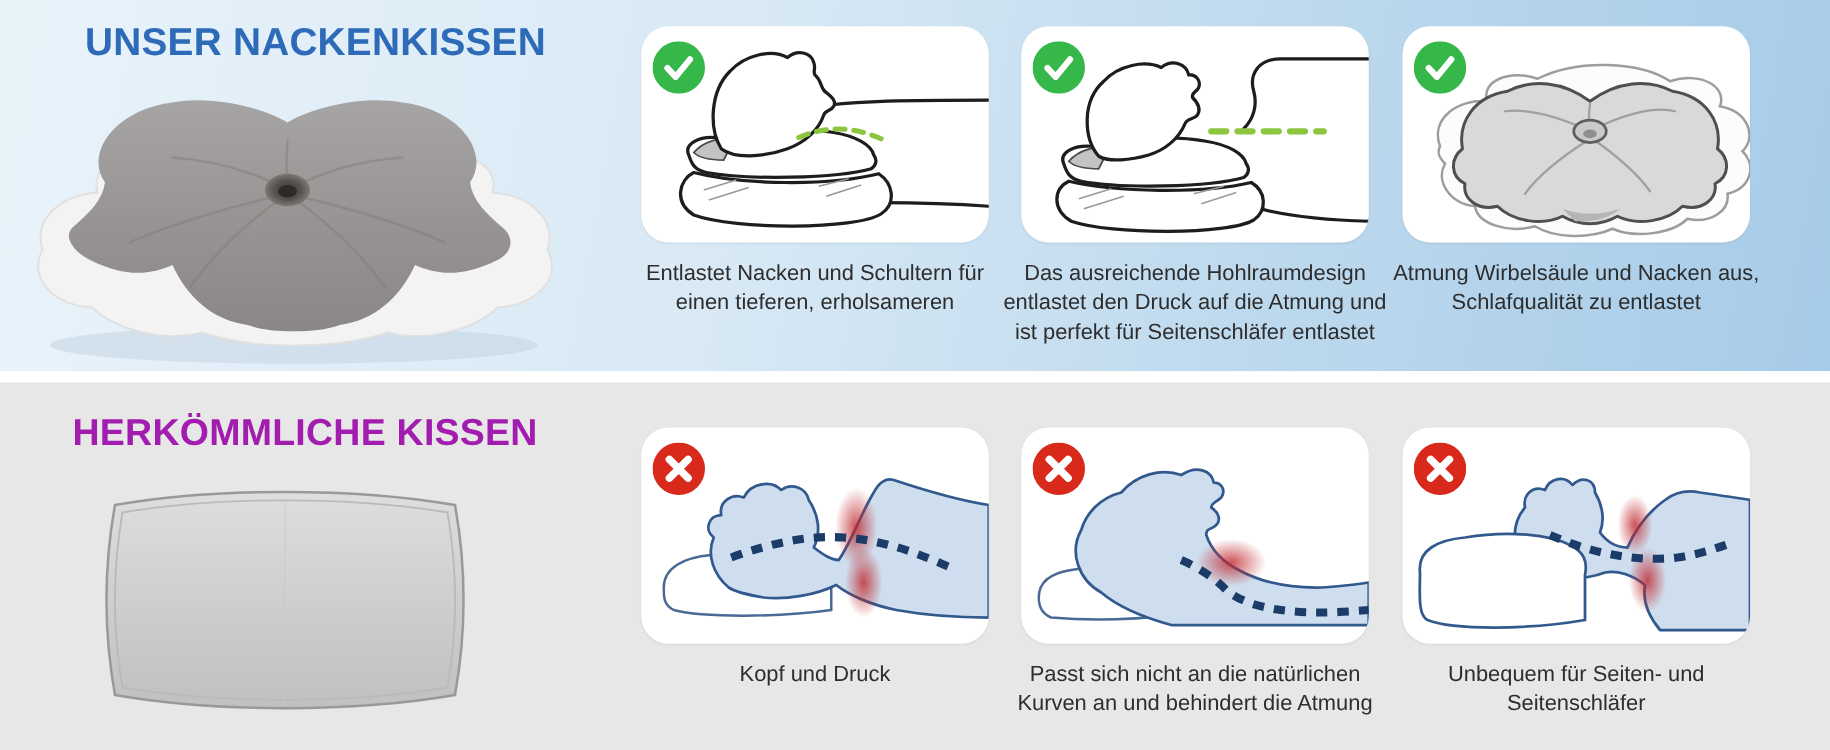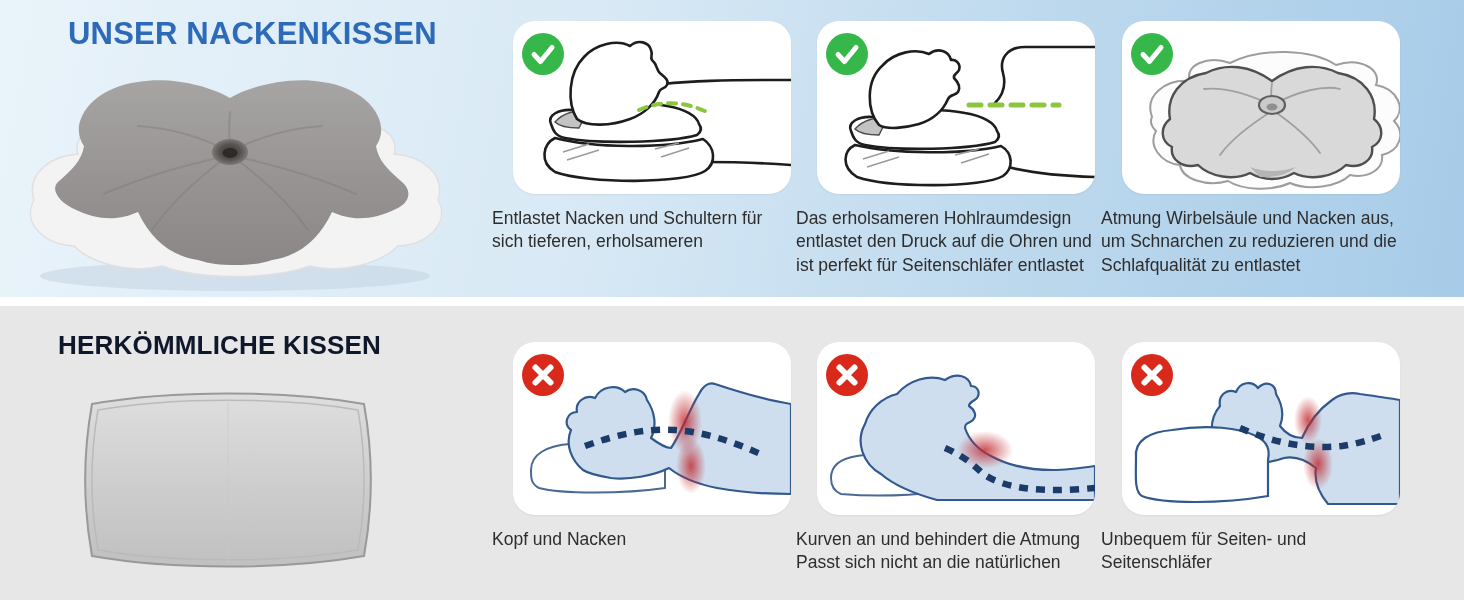--- a/index.html
+++ b/index.html
@@ -4,31 +4,31 @@
 <style>
   html,body{margin:0;padding:0;background:#fff;}
   .canvas{position:relative;width:1464px;height:600px;background:#ffffff;overflow:hidden;
           font-family:"Liberation Sans", sans-serif;}
   .sec{position:absolute;left:0;width:1464px;padding-left:20px;}
   .top-sec{top:0;height:297px;background:linear-gradient(100deg,#e9f3fa 0%,#d8e9f5 40%,#bcd8ed 70%,#a6cbe8 100%);}
   .bottom-sec{top:306px;height:294px;background:#e7e7e7;}
   .divider{position:absolute;top:297px;left:0;width:1464px;height:9px;background:#ffffff;}
   .title{position:absolute;margin:0;font-weight:bold;letter-spacing:.2px;white-space:nowrap;}
   .title-blue{left:68px;top:16px;font-size:31px;color:#2d6ab8;}
-  .title-gray{left:58px;top:24px;font-size:26px;color:#0f172a;}
+  .title-gray{left:58px;top:24px;font-size:30px;color:#a21caf;}
   .hero{position:absolute;left:20px;top:52px;width:430px;height:245px;}
   .flat-pillow{position:absolute;left:72px;top:72px;width:312px;height:202px;}
   .card{position:absolute;width:278px;height:173px;background:#ffffff;border-radius:22px;
         box-shadow:0 1px 2px rgba(0,0,0,.06);}
   .top-sec .card{top:21px;}
   .bottom-sec .card{top:36px;}
   .c1{left:513px;} .c2{left:817px;} .c3{left:1122px;}
   .card svg.art{position:absolute;left:0;top:0;width:278px;height:173px;border-radius:22px;}
   .badge{position:absolute;left:9px;top:12px;width:42px;height:42px;z-index:3;}
-  .cap{position:absolute;width:320px;font-size:17.5px;line-height:1.33;
+  .cap{position:absolute;width:320px;text-align:center;font-size:17.5px;line-height:1.33;
        color:#2d2d2d;}
   .top-sec .cap{top:207px;}
   .bottom-sec .cap{top:222px;}
   .p1{left:492px;} .p2{left:796px;} .p3{left:1101px;}
 </style>
 </head>
 <body>
 
 <div class="canvas">
 
@@ -83,21 +83,21 @@
       </svg>
       <span class="badge">
         <svg viewBox="0 0 42 42" width="42" height="42">
           <circle cx="21" cy="21" r="21" fill="#35b74a"></circle>
           <path d="M12 21.5 L18.5 28.5 L30 14.5" fill="none" stroke="#ffffff" stroke-width="5" stroke-linecap="round" stroke-linejoin="round"></path>
         </svg>
       </span>
     </div>
     <div class="cap p1">
       <div>Entlastet Nacken und Schultern für</div>
-      <div>sich tieferen, erholsameren</div>
+      <div>einen tieferen, erholsameren</div>
     </div>
 
     <div class="card c2">
       <svg class="art" viewBox="0 0 278 173">
         <g stroke="#1d1d1d" stroke-width="2.6" fill="none" stroke-linecap="round" stroke-linejoin="round">
           <path d="M278 26 L208 26 C190 26 182 38 186 52 C189 63 186 74 178 82"></path>
           <path d="M184 144 C210 152 243 155 278 156"></path>
           <path d="M34 110 C30 101 42 95 56 96 C88 89 122 87 148 92 C166 95 178 102 180 110 C183 114 182 118 178 121 C150 129 80 130 48 124 C38 122 36 116 34 110 Z" fill="#ffffff"></path>
           <path d="M38 124 C26 130 24 146 40 156 C72 167 166 167 186 155 C197 147 196 132 184 125 C146 134 76 133 38 124 Z" fill="#ffffff"></path>
         </g>
@@ -109,22 +109,22 @@
         <path d="M152 84 L242 84" fill="none" stroke="#8cc63f" stroke-width="5" stroke-dasharray="12 9" stroke-linecap="round"></path>
       </svg>
       <span class="badge">
         <svg viewBox="0 0 42 42" width="42" height="42">
           <circle cx="21" cy="21" r="21" fill="#35b74a"></circle>
           <path d="M12 21.5 L18.5 28.5 L30 14.5" fill="none" stroke="#ffffff" stroke-width="5" stroke-linecap="round" stroke-linejoin="round"></path>
         </svg>
       </span>
     </div>
     <div class="cap p2">
-      <div>Das erholsameren Hohlraumdesign</div>
-      <div>entlastet den Druck auf die Ohren und</div>
+      <div>Das ausreichende Hohlraumdesign</div>
+      <div>entlastet den Druck auf die Atmung und</div>
       <div>ist perfekt für Seitenschläfer entlastet</div>
     </div>
 
     <div class="card c3">
       <svg class="art" viewBox="0 0 278 173">
         <path d="M30 96 C22 74 44 58 68 60 C62 44 86 34 108 42 C140 26 190 28 214 44 C238 36 260 48 254 64 C276 68 284 88 272 100 C284 112 278 130 260 134 C262 148 246 158 228 154 C216 166 186 170 168 162 C150 170 122 170 106 160 C84 166 60 158 58 144 C38 142 26 124 34 110 C28 104 28 100 30 96 Z" fill="#fcfcfc" stroke="#9d9d9d" stroke-width="2"></path>
         <path d="M48 98 C44 76 58 56 84 52 C104 42 128 44 150 60 C172 44 196 42 216 52 C242 56 256 76 252 98 C262 106 262 120 250 126 C252 138 240 148 224 144 C212 156 188 160 172 152 C158 160 142 160 128 152 C112 160 88 156 76 144 C60 148 48 138 50 126 C38 120 38 106 48 98 Z" fill="#d9d9d9" stroke="#4f4f4f" stroke-width="2.4" stroke-linejoin="round"></path>
         <g stroke="#a0a0a0" stroke-width="1.8" fill="none" stroke-linecap="round">
           <path d="M150 84 C124 72 100 66 82 68"></path>
           <path d="M150 84 C176 70 202 64 218 68"></path>
@@ -138,21 +138,20 @@
       </svg>
       <span class="badge">
         <svg viewBox="0 0 42 42" width="42" height="42">
           <circle cx="21" cy="21" r="21" fill="#35b74a"></circle>
           <path d="M12 21.5 L18.5 28.5 L30 14.5" fill="none" stroke="#ffffff" stroke-width="5" stroke-linecap="round" stroke-linejoin="round"></path>
         </svg>
       </span>
     </div>
     <div class="cap p3">
       <div>Atmung Wirbelsäule und Nacken aus,</div>
-      <div>um Schnarchen zu reduzieren und die</div>
       <div>Schlafqualität zu entlastet</div>
     </div>
   </section>
 
   <div class="divider"></div>
 
   <section class="sec bottom-sec">
     <h2 class="title title-gray">HERKÖMMLICHE KISSEN</h2>
 
     <div class="flat-pillow">
@@ -185,21 +184,21 @@
         <path d="M72 104 C105 92 135 86 162 88 C195 90 225 102 252 114" fill="none" stroke="#1b3c68" stroke-width="6.5" stroke-dasharray="9 8"></path>
       </svg>
       <span class="badge">
         <svg viewBox="0 0 42 42" width="42" height="42">
           <circle cx="21" cy="21" r="21" fill="#d8291b"></circle>
           <path d="M13.5 13.5 L28.5 28.5 M28.5 13.5 L13.5 28.5" stroke="#ffffff" stroke-width="6" stroke-linecap="round"></path>
         </svg>
       </span>
     </div>
     <div class="cap p1">
-      <div>Kopf und Nacken</div>
+      <div>Kopf und Druck</div>
     </div>
 
     <div class="card c2">
       <svg class="art" viewBox="0 0 278 173">
         <defs>
           <radialGradient id="redE1" cx=".5" cy=".5" r=".5">
             <stop offset="0" stop-color="#c1272d" stop-opacity=".8"></stop>
               <stop offset="1" stop-color="#c1272d" stop-opacity="0"></stop>
           </radialGradient>
         </defs>
@@ -209,22 +208,22 @@
         <path d="M128 106 C142 112 154 120 164 130 C178 142 204 148 240 148 C252 148 266 147 278 146" fill="none" stroke="#1b3c68" stroke-width="6.5" stroke-dasharray="9 8"></path>
       </svg>
       <span class="badge">
         <svg viewBox="0 0 42 42" width="42" height="42">
           <circle cx="21" cy="21" r="21" fill="#d8291b"></circle>
           <path d="M13.5 13.5 L28.5 28.5 M28.5 13.5 L13.5 28.5" stroke="#ffffff" stroke-width="6" stroke-linecap="round"></path>
         </svg>
       </span>
     </div>
     <div class="cap p2">
+      <div>Passt sich nicht an die natürlichen</div>
       <div>Kurven an und behindert die Atmung</div>
-      <div>Passt sich nicht an die natürlichen</div>
     </div>
 
     <div class="card c3">
       <svg class="art" viewBox="0 0 278 173">
         <defs>
           <radialGradient id="redF1" cx=".5" cy=".5" r=".5">
             <stop offset="0" stop-color="#c1272d" stop-opacity=".8"></stop>
               <stop offset="1" stop-color="#c1272d" stop-opacity="0"></stop>
           </radialGradient>
         </defs>

